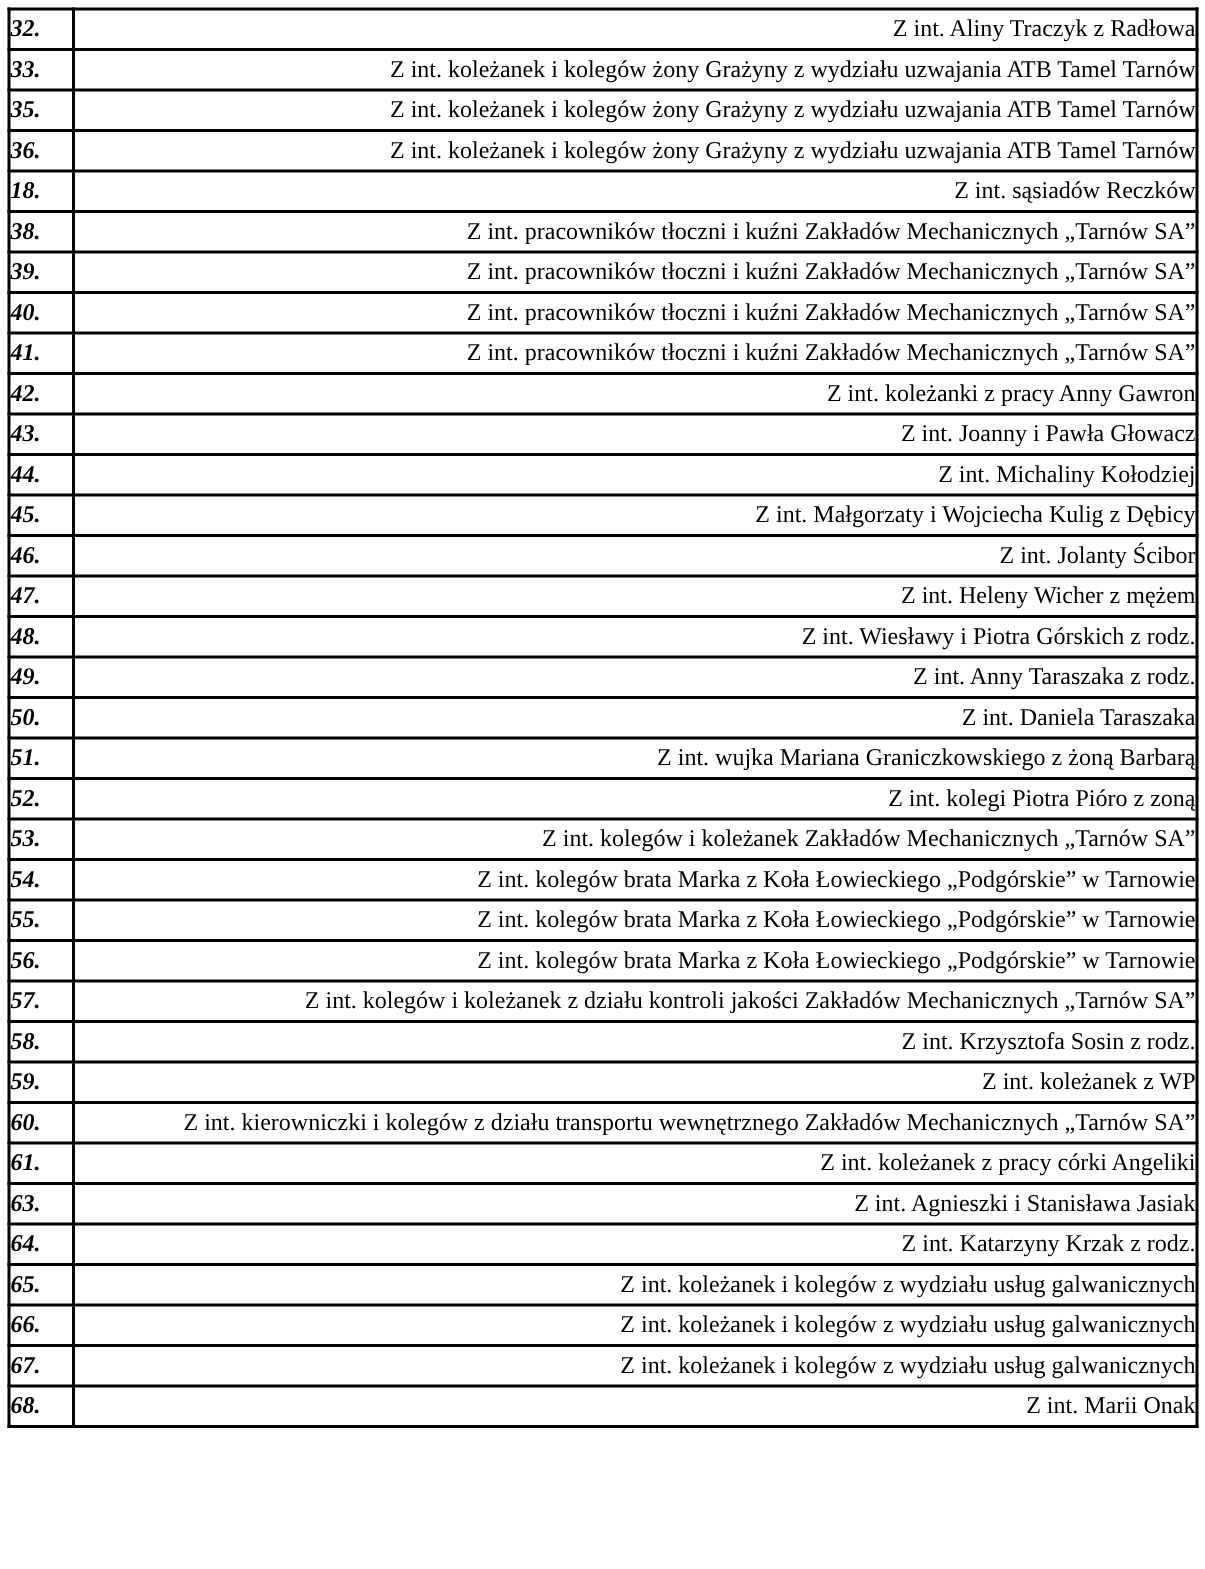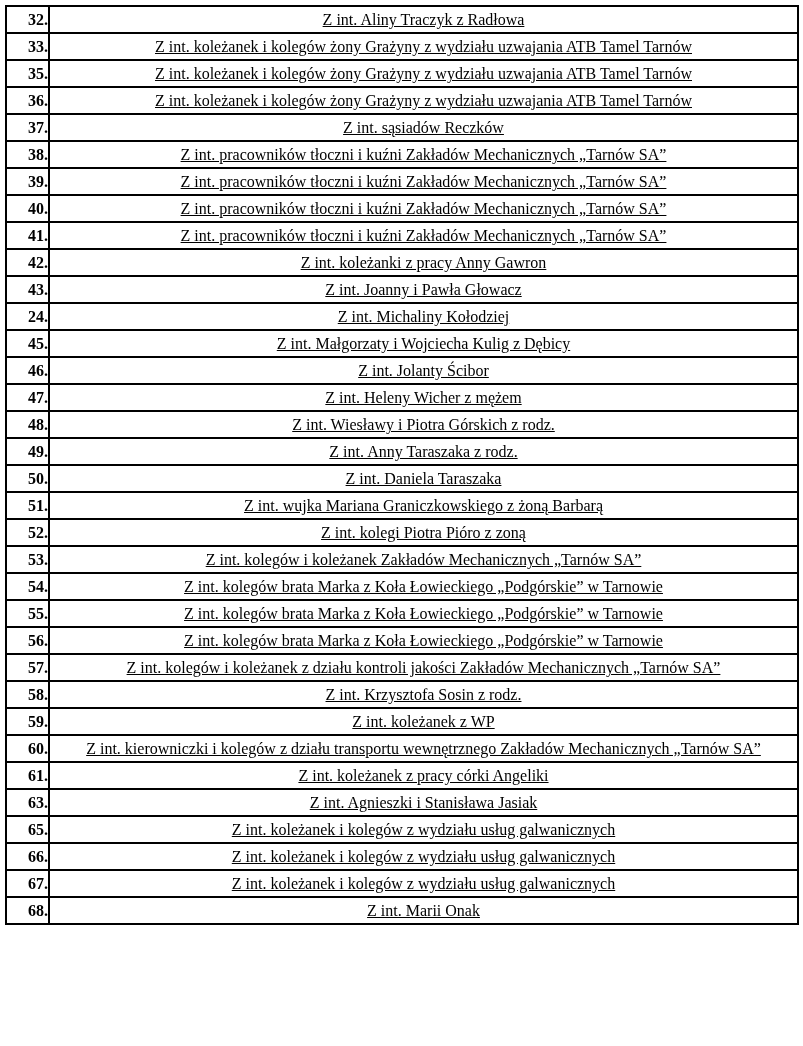--- a/index.html
+++ b/index.html
@@ -28,27 +28,27 @@
     font-size: 16px;
     line-height: 25px;
     color: #000000;
     padding: 0;
     vertical-align: top;
     background: #ffffff;
   }
   td.num {
     width: 41px;
     font-weight: bold;
-    text-align: right;
+    text-align: left;
     padding: 0 2px;
+    font-style: italic;
   }
   td.txt {
-    text-align: center;
+    text-align: right;
     padding: 0 10px 0 10px;
-    text-decoration: underline;
   }
 </style>
 </head>
 <body>
 
 <div class="page">
   <table class="intentions">
     <tbody id="table-body">
         <tr>
           <td class="num">32.</td>
@@ -60,21 +60,21 @@
         </tr>
         <tr>
           <td class="num">35.</td>
           <td class="txt">Z int. koleżanek i kolegów żony Grażyny z wydziału uzwajania ATB Tamel Tarnów</td>
         </tr>
         <tr>
           <td class="num">36.</td>
           <td class="txt">Z int. koleżanek i kolegów żony Grażyny z wydziału uzwajania ATB Tamel Tarnów</td>
         </tr>
         <tr>
-          <td class="num">37.</td>
+          <td class="num">18.</td>
           <td class="txt">Z int. sąsiadów Reczków</td>
         </tr>
         <tr>
           <td class="num">38.</td>
           <td class="txt">Z int. pracowników tłoczni i kuźni Zakładów Mechanicznych „Tarnów SA”</td>
         </tr>
         <tr>
           <td class="num">39.</td>
           <td class="txt">Z int. pracowników tłoczni i kuźni Zakładów Mechanicznych „Tarnów SA”</td>
         </tr>
@@ -88,21 +88,21 @@
         </tr>
         <tr>
           <td class="num">42.</td>
           <td class="txt">Z int. koleżanki z pracy Anny Gawron</td>
         </tr>
         <tr>
           <td class="num">43.</td>
           <td class="txt">Z int. Joanny i Pawła Głowacz</td>
         </tr>
         <tr>
-          <td class="num">24.</td>
+          <td class="num">44.</td>
           <td class="txt">Z int. Michaliny Kołodziej</td>
         </tr>
         <tr>
           <td class="num">45.</td>
           <td class="txt">Z int. Małgorzaty i Wojciecha Kulig z Dębicy</td>
         </tr>
         <tr>
           <td class="num">46.</td>
           <td class="txt">Z int. Jolanty Ścibor</td>
         </tr>
@@ -164,20 +164,24 @@
         </tr>
         <tr>
           <td class="num">61.</td>
           <td class="txt">Z int. koleżanek z pracy córki Angeliki</td>
         </tr>
         <tr>
           <td class="num">63.</td>
           <td class="txt">Z int. Agnieszki i Stanisława Jasiak</td>
         </tr>
         <tr>
+          <td class="num">64.</td>
+          <td class="txt">Z int. Katarzyny Krzak z rodz.</td>
+        </tr>
+        <tr>
           <td class="num">65.</td>
           <td class="txt">Z int. koleżanek i kolegów z wydziału usług galwanicznych</td>
         </tr>
         <tr>
           <td class="num">66.</td>
           <td class="txt">Z int. koleżanek i kolegów z wydziału usług galwanicznych</td>
         </tr>
         <tr>
           <td class="num">67.</td>
           <td class="txt">Z int. koleżanek i kolegów z wydziału usług galwanicznych</td>

